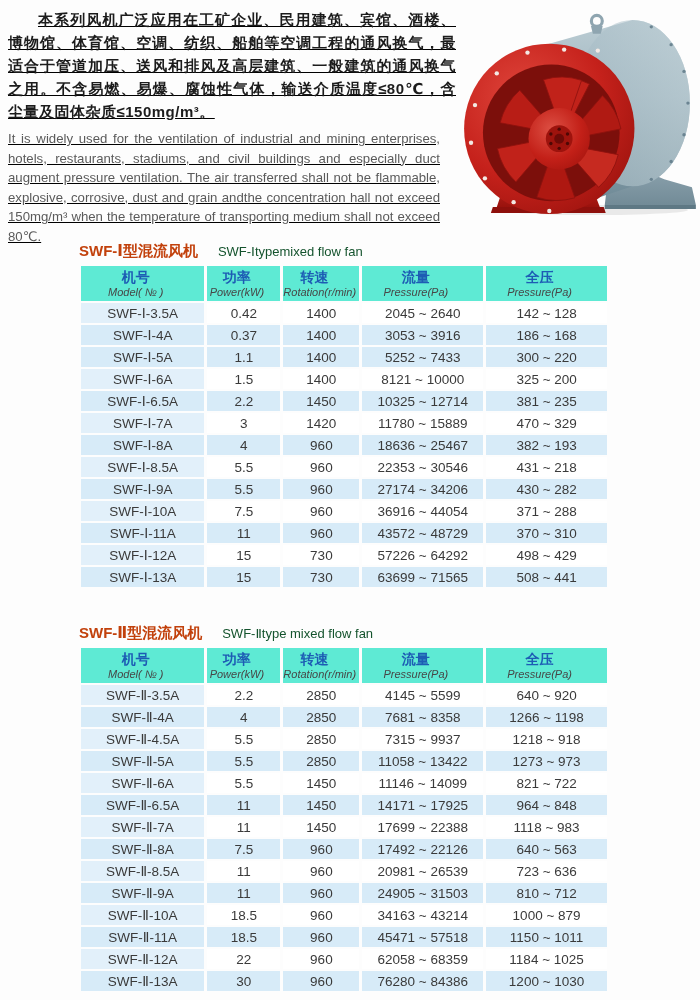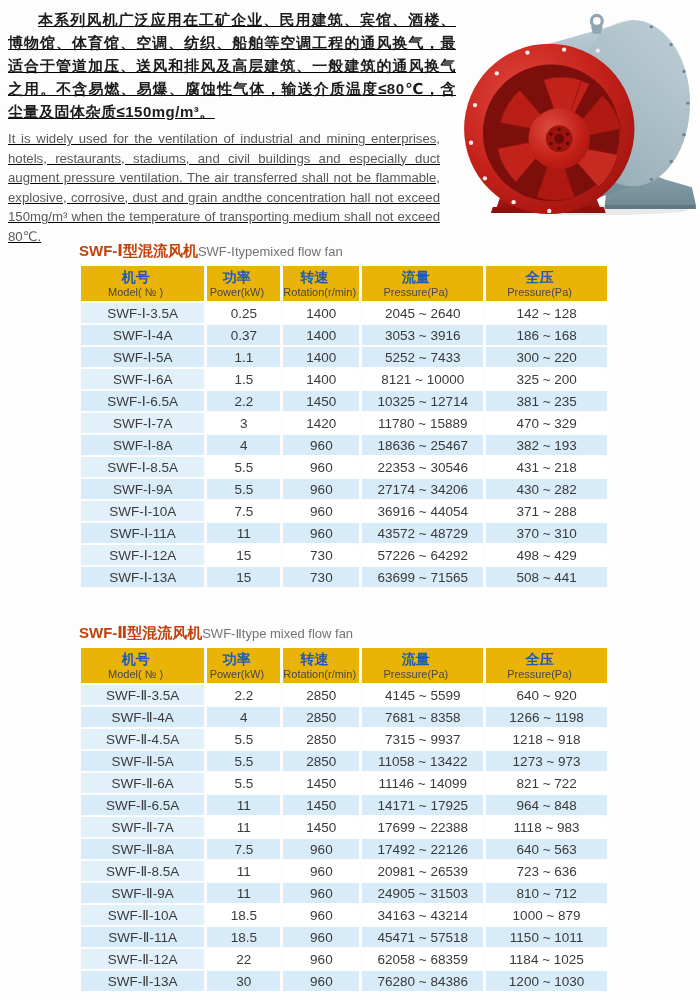--- a/index.html
+++ b/index.html
@@ -22,37 +22,37 @@
     text-align:justify;
   }
   .fan-wrap{position:absolute;right:2px;top:8px;width:238px;height:208px;}
 
   
   .section{position:absolute;left:78px;width:532px;}
   .sec1{top:242px;}
   .sec2{top:624px;}
   .sec-title{margin:0 0 3px 1px;white-space:nowrap;}
   .t-zh{font-size:15px;font-weight:bold;color:#c2410c;}
-  .t-en{font-size:13px;color:#737373;margin-left:0;}
+  .t-en{font-size:13px;color:#14532d;margin-left:20px;}
 
   table.spec{
     width:532px;border-collapse:separate;border-spacing:3px 2px;
     table-layout:fixed;background:transparent;
   }
   col.c-model{width:24%;}
   col.c-power{width:14.2%;}
   col.c-rot{width:14.8%;}
   col.c-flow{width:23.5%;}
   col.c-press{width:23.5%;}
 
   th{
-    background:#eab308;padding:3px 14px 2px 0;font-weight:normal;vertical-align:middle;
+    background:#5eead4;padding:3px 14px 2px 0;font-weight:normal;vertical-align:middle;
   }
   .h-zh{display:block;font-size:14px;font-weight:bold;color:#1d5cb4;line-height:17px;}
-  .h-en{display:block;font-size:11px;color:#474747;line-height:13px;}
+  .h-en{display:block;font-size:11px;color:#474747;line-height:13px;font-style:italic;}
 
   td{
     background:#ffffff;text-align:center;vertical-align:middle;
     height:20px;font-size:13.5px;color:#3a3a3a;padding:0;
     white-space:nowrap;overflow:hidden;
   }
   td.model-col{background:#e2f0fa;}
   tr.alt td{background:#d7ebf8;}
   tr.alt td.model-col{background:#d7ebf8;}
 </style>
@@ -206,21 +206,21 @@
             </th>
           <th>
               <span class="h-zh">全压</span>
               <span class="h-en">Pressure(Pa)</span>
             </th>
         </tr>
       </thead>
       <tbody>
           <tr>
             <td class="model-col">SWF-Ⅰ-3.5A</td>
-            <td>0.25</td>
+            <td>0.42</td>
             <td>1400</td>
             <td>2045 ~ 2640</td>
             <td>142 ~ 128</td>
           </tr>
           <tr class="alt">
             <td class="model-col">SWF-Ⅰ-4A</td>
             <td>0.37</td>
             <td>1400</td>
             <td>3053 ~ 3916</td>
             <td>186 ~ 168</td>

